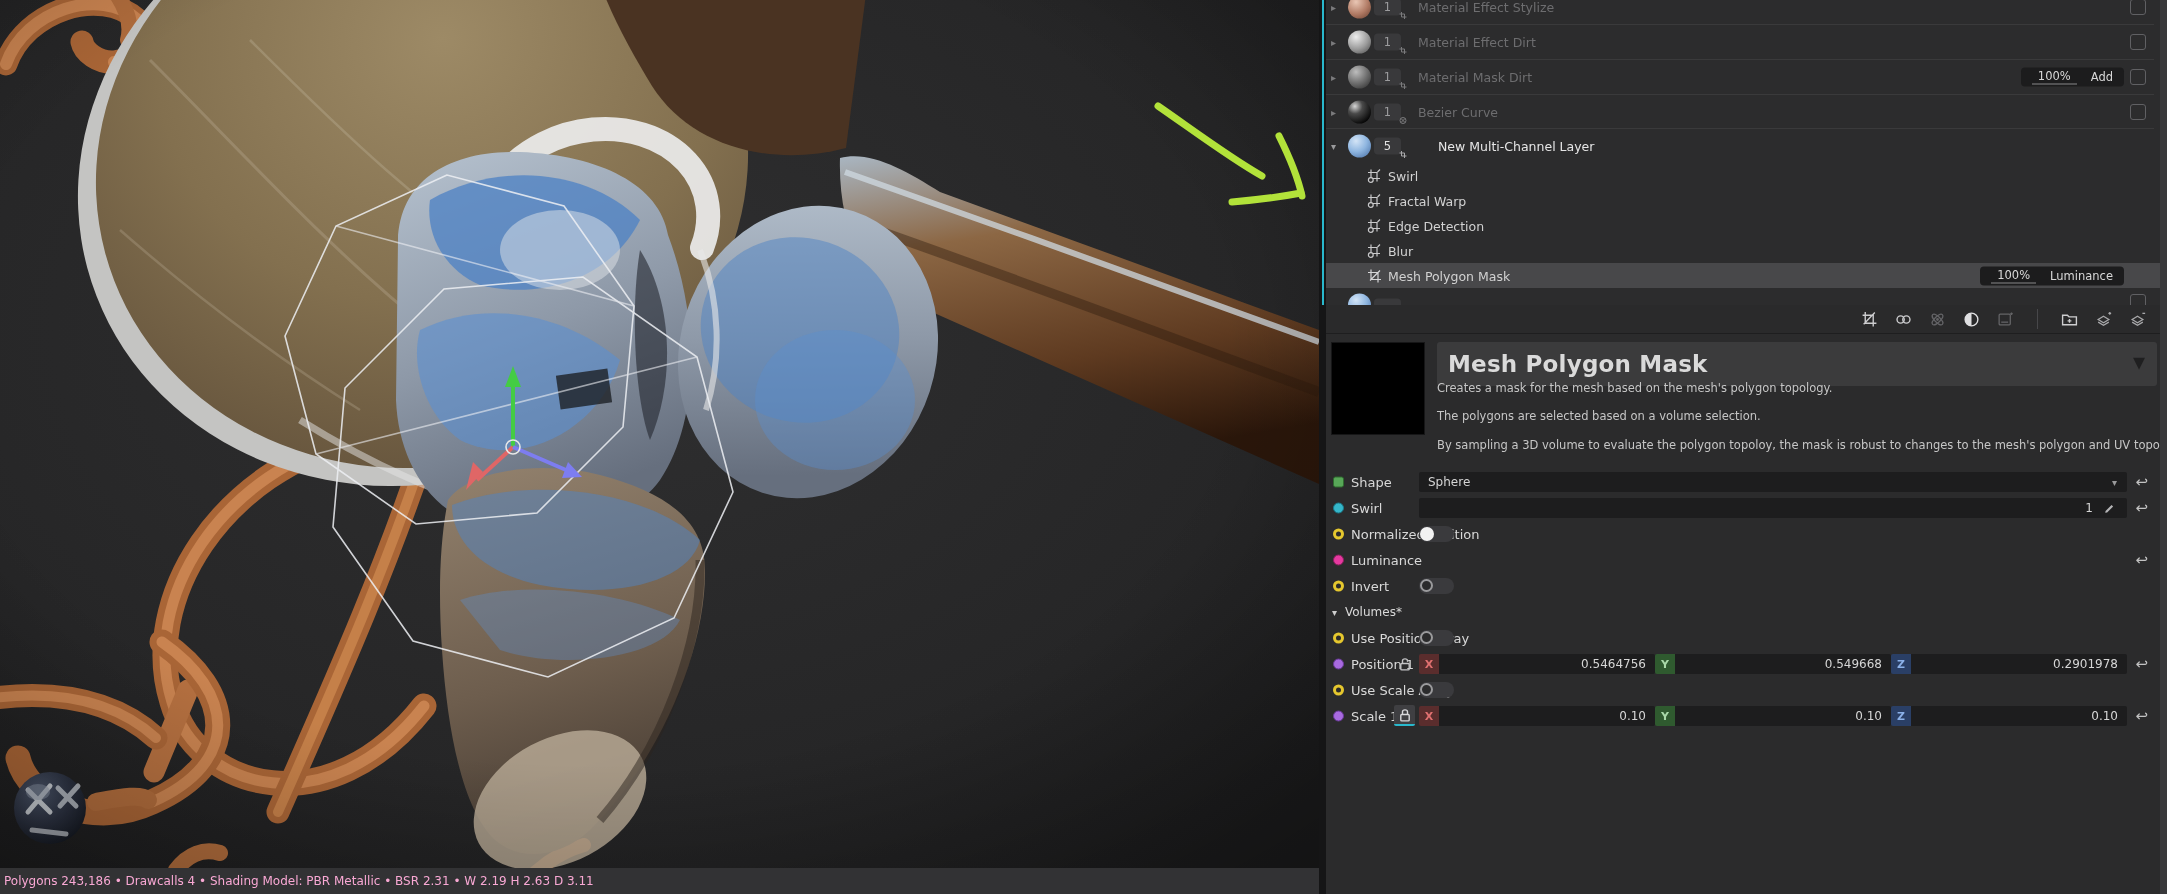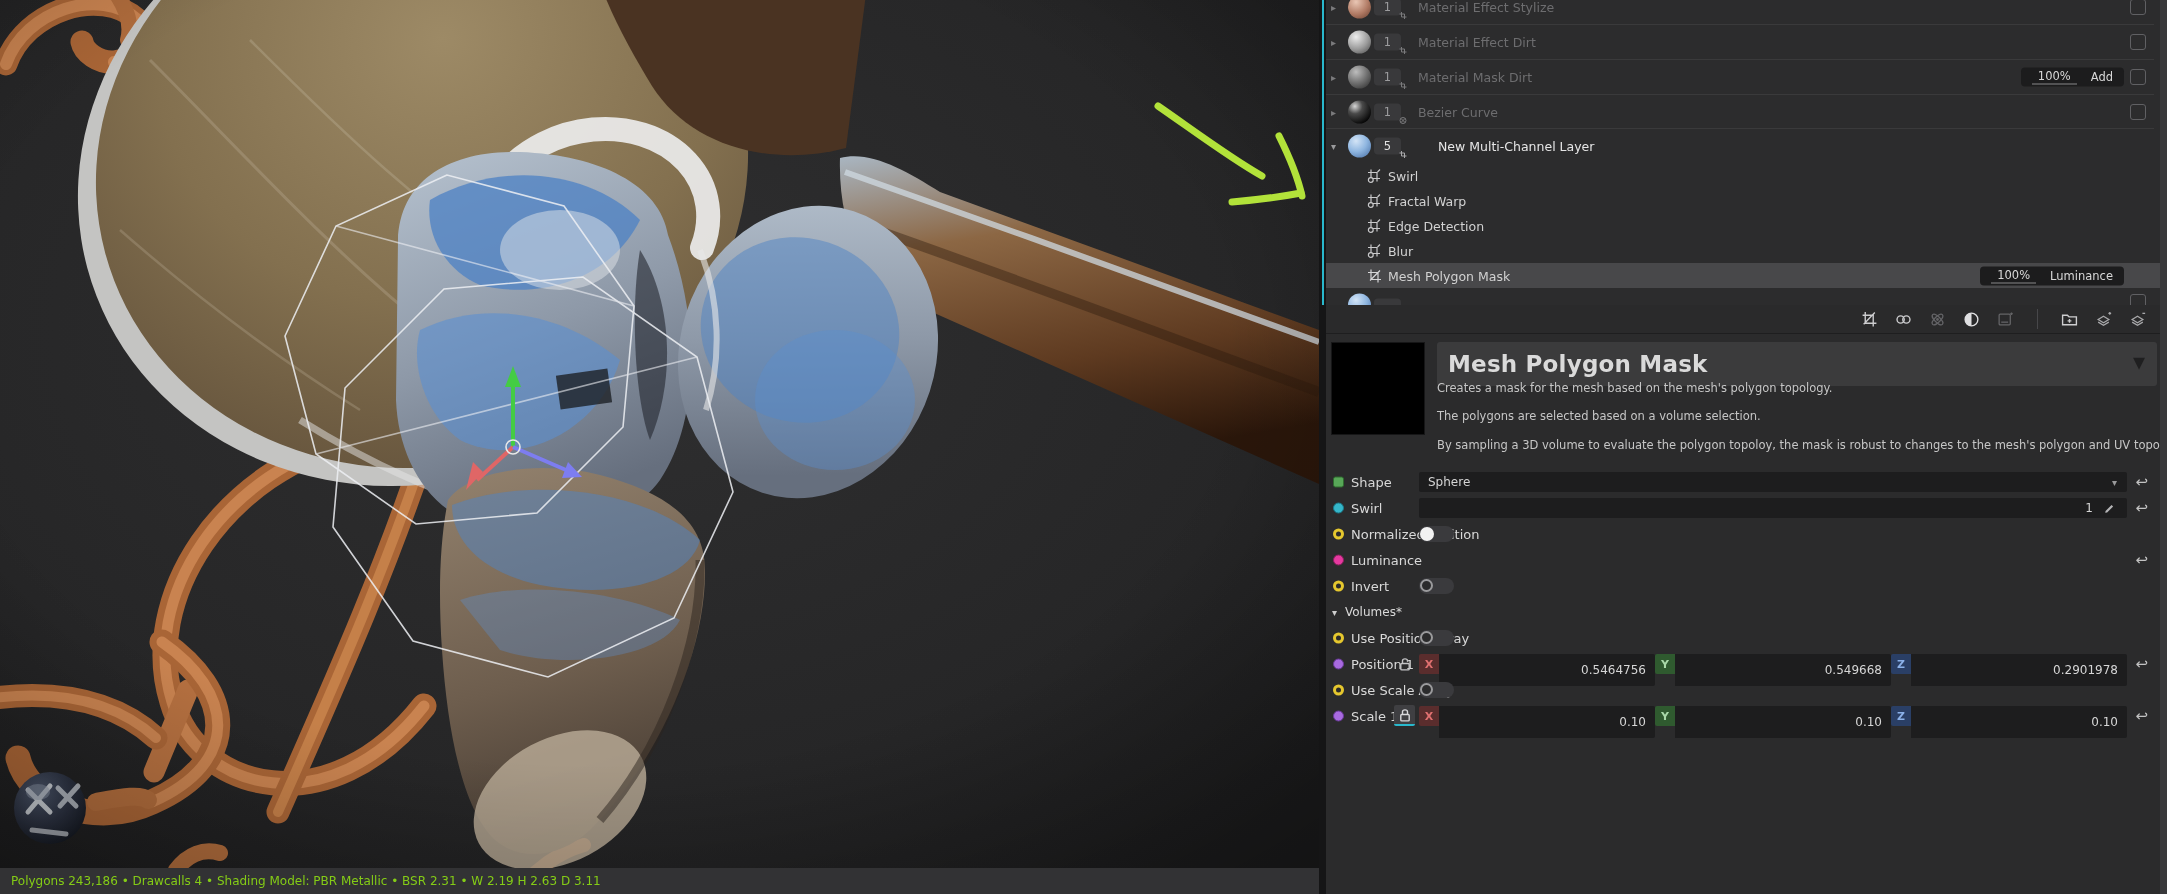--- a/index.html
+++ b/index.html
@@ -4,21 +4,21 @@
 <style>
   html,body{margin:0;padding:0;background:#111;}
   *{box-sizing:border-box;}
   .stage{position:relative;width:2167px;height:894px;background:#1a1a1a;overflow:hidden;
          font-family:"DejaVu Sans","Liberation Sans",sans-serif;color:#d6d6d6;}
   .abs{position:absolute;}
 
   
   .viewport{left:0;top:0;width:1319px;height:868px;background:#242425;}
   .statusbar{left:0;top:868px;width:1319px;height:26px;background:#323234;
-             display:flex;align-items:center;padding-left:11px;font-size:12px;color:#84cc16;}
+             display:flex;align-items:center;padding-left:4px;font-size:12px;color:#f9a8d4;}
   .vdivider{left:1319px;top:0;width:7px;height:894px;background:#151516;}
   .accent{left:1322px;top:0;width:2px;height:305px;background:#29b8cc;z-index:5;}
 
   
   .panel{left:1326px;top:0;width:841px;height:894px;background:#2b2b2c;}
   .scrolltrack{right:0;top:0;width:7px;height:894px;background:#39393b;}
 
   
   .layers{left:0;top:0;width:834px;height:305px;overflow:hidden;background:#2c2c2d;}
   .lrow{position:absolute;left:0;width:834px;height:35px;}
@@ -85,21 +85,21 @@
   .sectlabel{position:absolute;left:19px;top:50%;transform:translateY(-50%);font-size:12px;color:#dadada;}
   .lock{position:absolute;left:72px;top:50%;transform:translateY(-50%);line-height:0;}
   .lockbox{left:68px;top:2px;width:21px;height:21px;background:#3f3f42;border-radius:2px;
            border-bottom:2px solid #29b8cc;display:flex;align-items:center;justify-content:center;transform:none;position:absolute;line-height:0;}
   .vgroup{position:absolute;top:3px;height:20px;display:flex;}
   .axbadge{width:20px;height:20px;border-radius:2px 0 0 2px;display:flex;align-items:center;justify-content:center;
            font-size:11px;font-weight:bold;}
   .ax-x{background:#5a2d2d;color:#e07070;}
   .ax-y{background:#2f5a2f;color:#a8d8a8;}
   .ax-z{background:#2a3f66;color:#8ab0e8;}
-  .vfield{width:216px;height:32px;background:#1d1d1e;display:flex;align-items:center;justify-content:flex-end;
+  .vfield{width:216px;height:20px;background:#1d1d1e;display:flex;align-items:center;justify-content:flex-end;
           font-size:12px;color:#d6d6d6;padding-right:9px;border-radius:0 2px 2px 0;}
 </style>
 </head>
 <body>
 
 <div class="stage">
 
   <div class="abs viewport">
     <svg width="1319" height="868" viewBox="0 0 1319 868">
       <defs>

